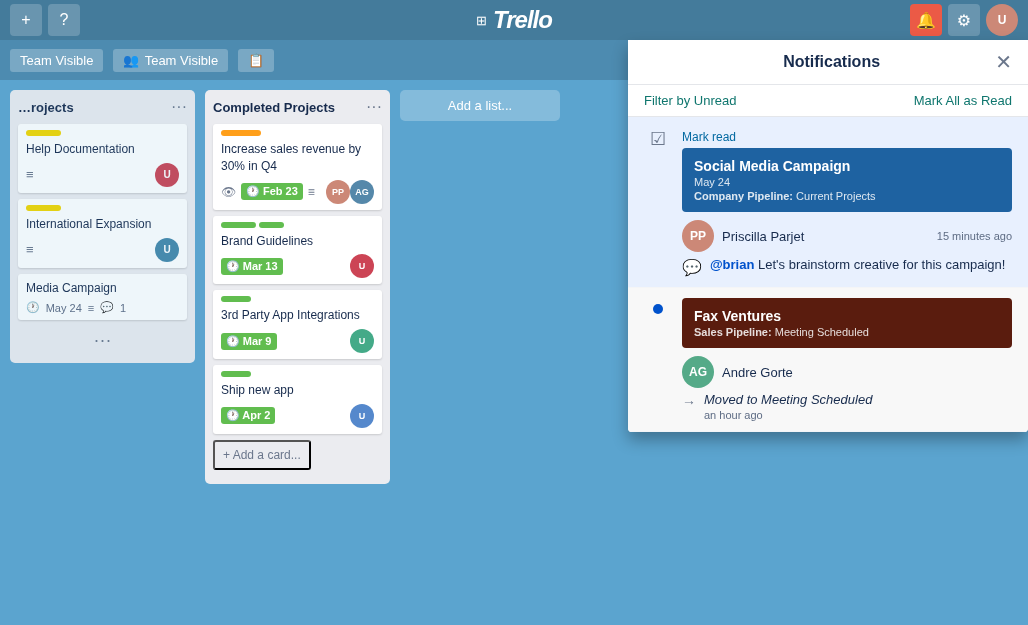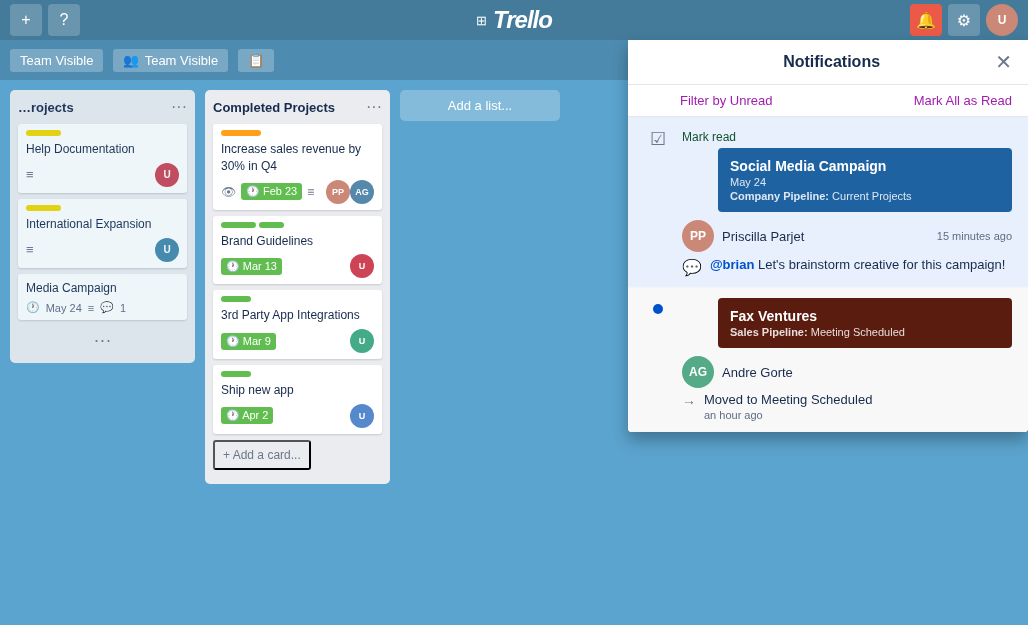--- a/index.html
+++ b/index.html
@@ -94,21 +94,21 @@
     .card-label-orange { background: #ff9f1a; width: 40px; }
     .card-label-yellow { background: #f2d600; width: 35px; }
     .card-label-row { display: flex; gap: 3px; margin-bottom: 5px; }
     .card-title { font-size: 12px; line-height: 1.4; margin-bottom: 5px; }
     .card-meta { display: flex; align-items: center; gap: 6px; font-size: 11px; color: #5e6c84; }
     .card-footer { display: flex; justify-content: space-between; align-items: center; margin-top: 4px; }
     .avatar-circle { width: 24px; height: 24px; border-radius: 50%; display: flex; align-items: center; justify-content: center; font-size: 10px; font-weight: bold; color: white; }
     .due-badge {
       background: #61bd4f; color: white;
       border-radius: 3px; padding: 2px 5px;
-      font-size: 11px; display: flex; align-items: center; gap: 3px;
+      font-size: 11px; display: flex; align-items: center; gap: 3px; font-weight: bold;
     }
 
     .add-list-btn {
       background: rgba(255,255,255,0.25);
       border: none; border-radius: 5px;
       color: white; padding: 8px 12px;
       font-size: 13px; cursor: pointer;
       white-space: nowrap; height: fit-content;
       min-width: 160px;
     }
@@ -135,66 +135,65 @@
     }
     .notif-title { font-size: 16px; font-weight: 600; color: #172b4d; text-align: center; flex: 1; }
     .notif-close { background: none; border: none; cursor: pointer; color: #6b778c; font-size: 20px; line-height: 1; }
 
     .notif-filter-bar {
       display: flex;
       justify-content: space-between;
       padding: 8px 16px;
       border-bottom: 1px solid #e4e6ea;
     }
-    .notif-filter-link { font-size: 13px; color: #a21caf; text-decoration: none; cursor: pointer; background: none; border: none; margin-left: 36px; }
+    .notif-filter-link { font-size: 13px; color: #0f766e; text-decoration: none; cursor: pointer; background: none; border: none; }
 
     .notif-item {
       padding: 10px 16px;
       border-bottom: 1px solid #f4f5f7;
       display: flex;
       gap: 10px;
       align-items: flex-start;
     }
     .notif-item.unread { background: #e8f0fe; }
     .notif-item-left { display: flex; flex-direction: column; align-items: center; gap: 4px; min-width: 28px; }
     .notif-dot { width: 10px; height: 10px; border-radius: 50%; background: #0052cc; margin-top: 6px; }
     .notif-dot-empty { width: 10px; height: 10px; border-radius: 50%; border: 2px solid #c4c9d4; margin-top: 6px; }
     .notif-icon-btn { background: none; border: none; cursor: pointer; color: #6b778c; font-size: 14px; width: 24px; height: 24px; display: flex; align-items: center; justify-content: center; }
     .notif-body { flex: 1; }
     .notif-card-box {
       border-radius: 4px;
       padding: 10px 12px;
       margin-bottom: 6px;
       cursor: pointer;
-      margin-left: 36px;
     }
     .notif-card-box.blue { background: #1e62a1; }
     .notif-card-box.brown { background: #5a1c0e; }
     .notif-card-box.orange { border: 2px solid #ff9f1a; background: white; }
     .notif-card-title { font-size: 14px; font-weight: 600; color: white; }
     .notif-card-title.dark { color: #172b4d; }
     .notif-card-subtitle { font-size: 11px; color: rgba(255,255,255,0.85); margin-top: 2px; }
     .notif-card-subtitle.dark { color: #5e6c84; }
     .notif-card-subtitle strong { font-weight: 700; }
     .mark-read-btn {
-      font-size: 12px; color: #14532d;
+      font-size: 12px; color: #0369a1;
       background: none; border: none; cursor: pointer;
       padding: 0; margin-bottom: 4px;
     }
     .notif-user-row { display: flex; align-items: center; gap: 8px; margin-top: 8px; margin-bottom: 4px; }
     .notif-user-avatar { width: 32px; height: 32px; border-radius: 50%; display: flex; align-items: center; justify-content: center; font-size: 12px; font-weight: bold; color: white; }
     .notif-user-name { font-size: 13px; font-weight: 400; color: #172b4d; }
     .notif-user-time { font-size: 11px; color: #5e6c84; margin-left: auto; }
     .notif-comment-row { display: flex; gap: 8px; align-items: flex-start; }
     .notif-comment-icon { color: #6b778c; font-size: 16px; margin-top: 2px; }
     .notif-comment-text { font-size: 13px; color: #172b4d; line-height: 1.4; }
     .notif-comment-text .mention { color: #0052cc; font-weight: 600; }
     .notif-action-row { display: flex; gap: 8px; align-items: flex-start; margin-top: 4px; }
     .notif-action-icon { color: #6b778c; font-size: 14px; }
-    .notif-action-text { font-size: 13px; color: #172b4d; }
+    .notif-action-text { font-size: 13px; color: #172b4d; font-style: italic; }
     .notif-time { font-size: 11px; color: #5e6c84; margin-top: 2px; }
   </style>
 </head>
 <body>
 
 <div class="top-nav">
   <div class="top-nav-left">
     <button class="nav-btn">+</button>
     <button class="nav-btn">?</button>
   </div>

